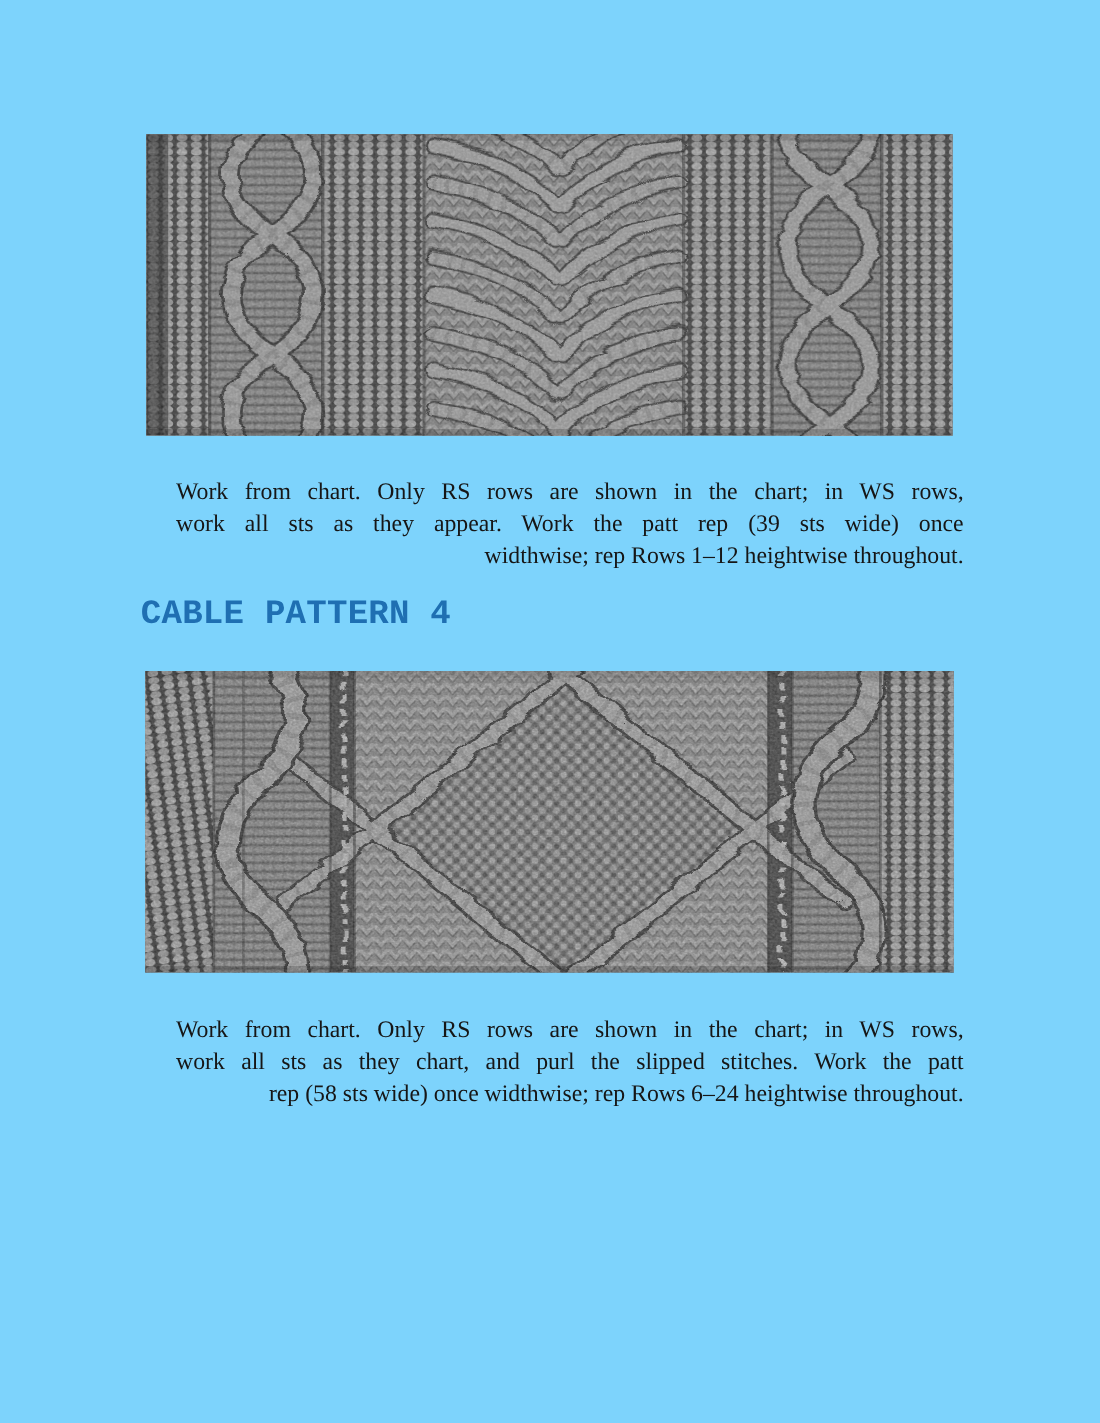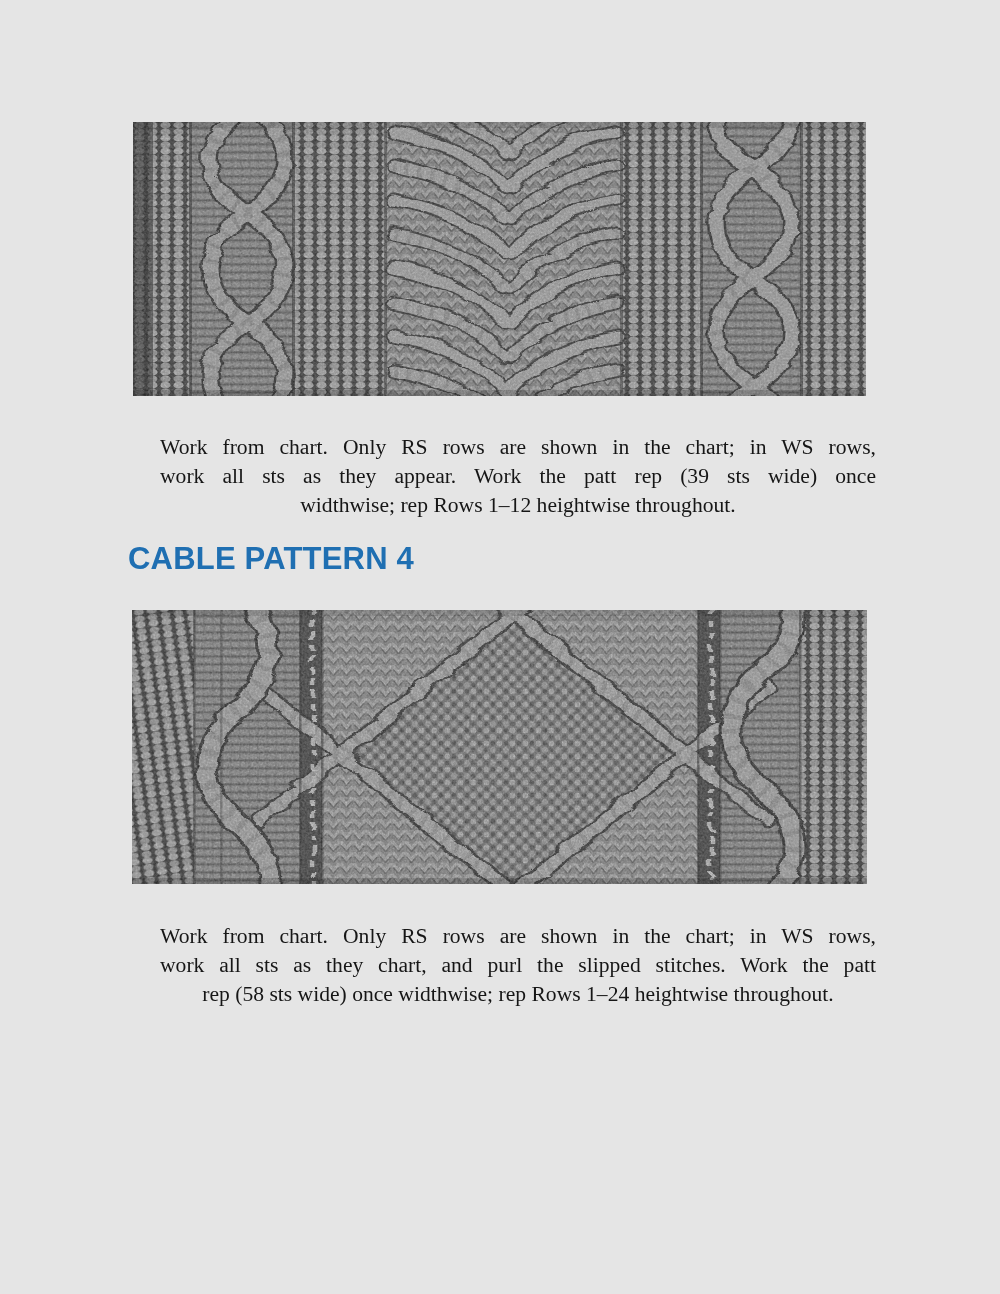--- a/index.html
+++ b/index.html
@@ -1,28 +1,28 @@
 <!DOCTYPE html>
 <html><head>
 <meta charset="utf-8">
 <style>
   html,body{margin:0;padding:0;}
   body{width:1000px;height:1294px;background:#ffffff;overflow:hidden;}
-  .page{position:relative;width:1000px;height:1294px;background:#e5e5e5;font-family:"Liberation Serif",serif;}
+  .page{position:relative;width:1000px;height:1294px;background:#7dd3fc;font-family:"Liberation Serif",serif;}
   figure{margin:0;padding:0;}
   .photo{position:absolute;overflow:hidden;background:#9a9a9a;}
   .photo1{left:133px;top:122px;width:733px;height:274px;}
   .photo2{left:132px;top:610px;width:735px;height:274px;}
   .photo svg{display:block;width:100%;height:100%;}
   .para{position:absolute;left:160px;width:716px;font-size:21.6px;line-height:29px;color:#161616;}
   .para1{top:433px;}
   .para2{top:922px;}
-  .line{text-align:center;}
+  .line{text-align:right;}
   .line.j{text-align:justify;text-align-last:justify;}
-  .heading{position:absolute;left:128px;top:540px;margin:0;font-family:Liberation Sans, sans-serif;
+  .heading{position:absolute;left:128px;top:540px;margin:0;font-family:Liberation Mono, monospace;
            font-weight:bold;font-size:31px;line-height:38px;letter-spacing:0.2px;color:#1f6fb2;}
 </style>
 </head>
 <body>
 
 <div class="page">
 
   <figure class="photo photo1">
     <svg viewBox="0 0 733 274" preserveAspectRatio="none">
       <defs>
@@ -198,16 +198,16 @@
       <rect width="735" height="6" fill="#000" opacity="0.16"></rect>
       <rect y="268" width="735" height="6" fill="#000" opacity="0.22"></rect>
       <rect width="735" height="274" filter="url(#p2-nd)" opacity="0.30" style="mix-blend-mode:multiply"></rect>
       <rect width="735" height="274" filter="url(#p2-nl)" opacity="0.22" style="mix-blend-mode:screen"></rect>
     </svg>
   </figure>
 
   <div class="para para2">
     <div class="line j">Work from chart. Only RS rows are shown in the chart; in WS rows,</div>
     <div class="line j">work all sts as they chart, and purl the slipped stitches. Work the patt</div>
-    <div class="line">rep (58 sts wide) once widthwise; rep Rows 1–24 heightwise throughout.</div>
+    <div class="line">rep (58 sts wide) once widthwise; rep Rows 6–24 heightwise throughout.</div>
   </div>
 
 </div>
 
 </body></html>

